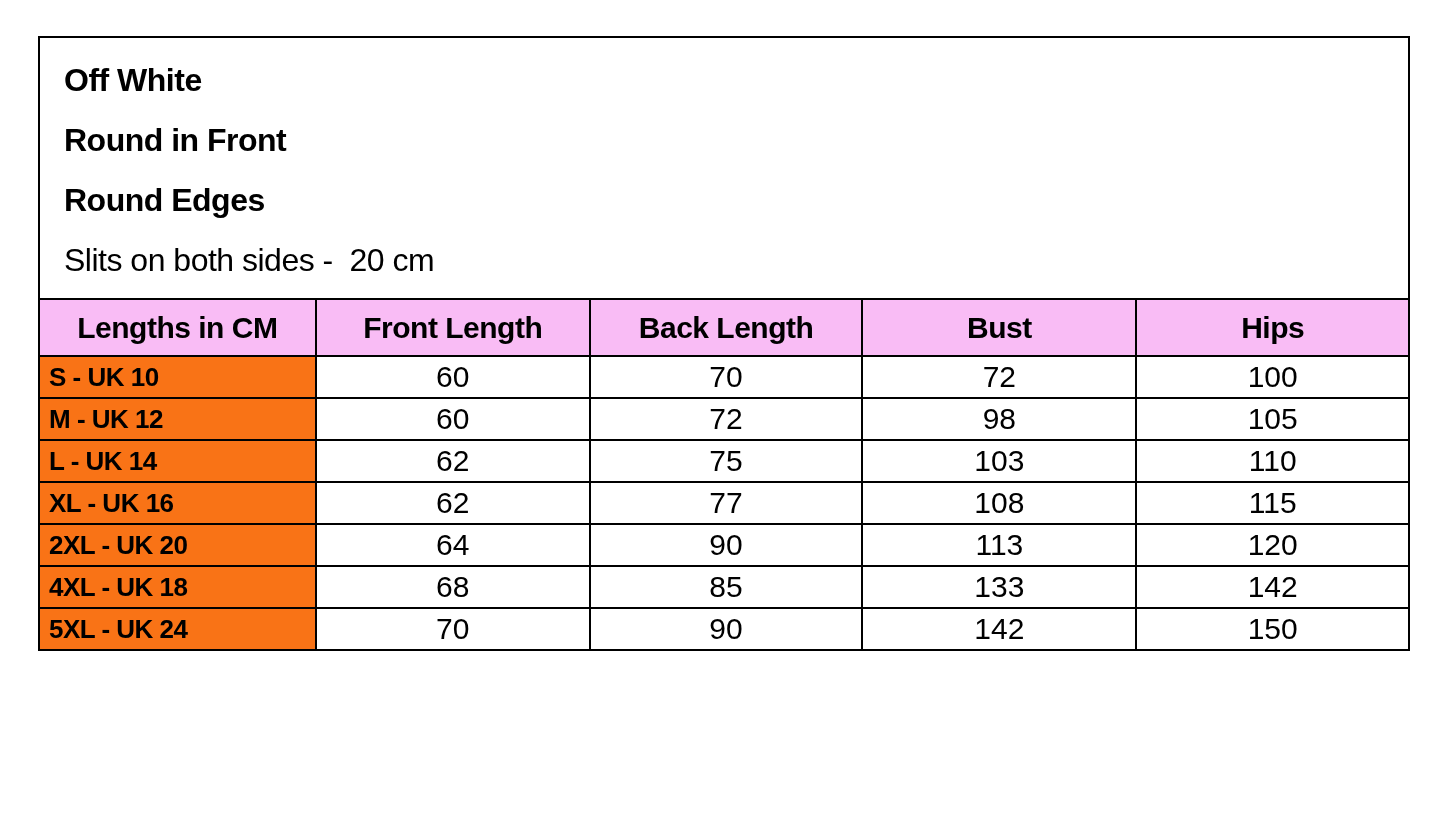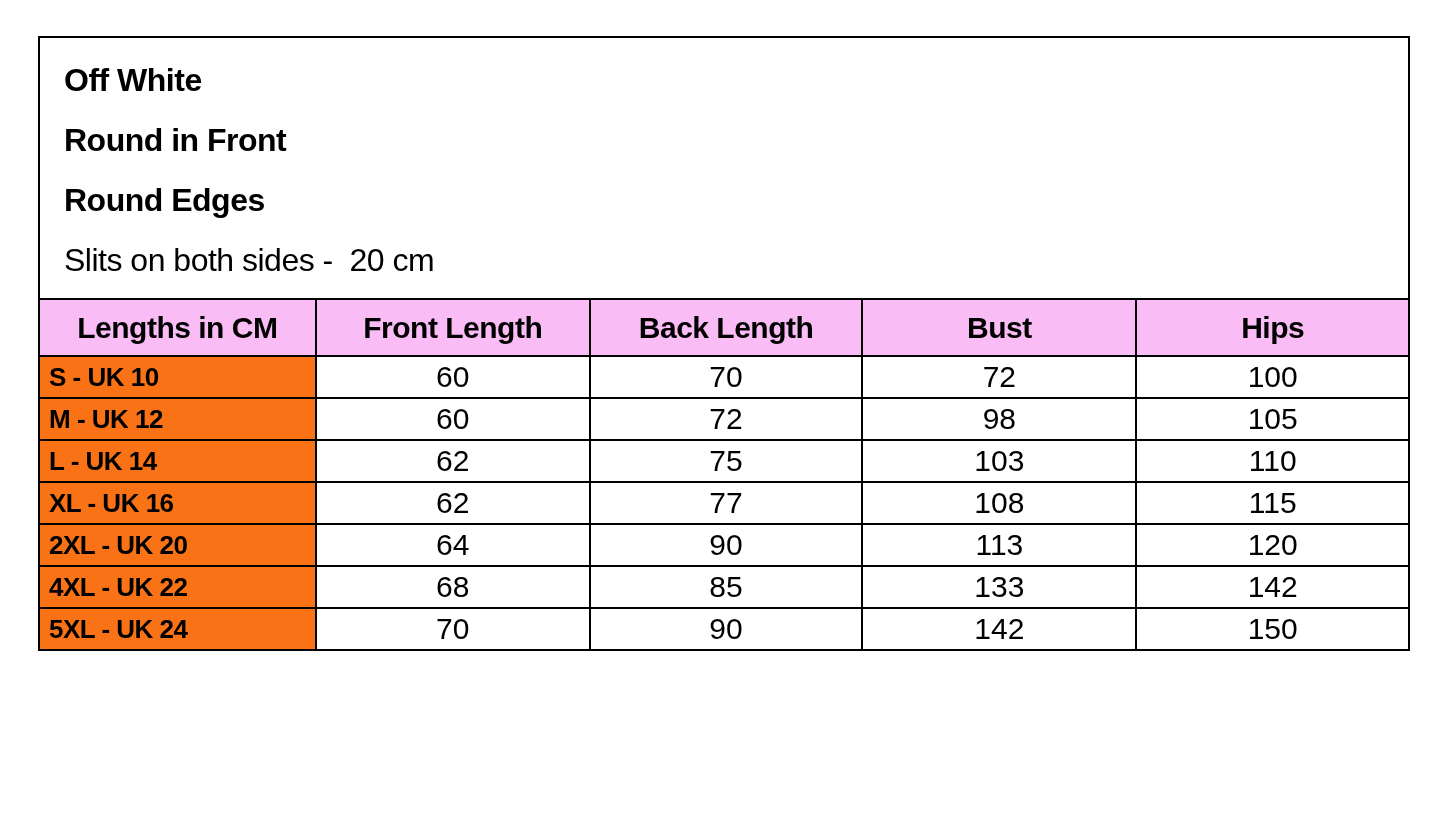--- a/index.html
+++ b/index.html
@@ -131,21 +131,21 @@
         <td class="val">115</td>
       </tr>
       <tr>
         <td class="size">2XL - UK 20</td>
         <td class="val">64</td>
         <td class="val">90</td>
         <td class="val">113</td>
         <td class="val">120</td>
       </tr>
       <tr>
-        <td class="size">4XL - UK 22</td>
+        <td class="size">4XL - UK 18</td>
         <td class="val">68</td>
         <td class="val">85</td>
         <td class="val">133</td>
         <td class="val">142</td>
       </tr>
       <tr>
         <td class="size">5XL - UK 24</td>
         <td class="val">70</td>
         <td class="val">90</td>
         <td class="val">142</td>

